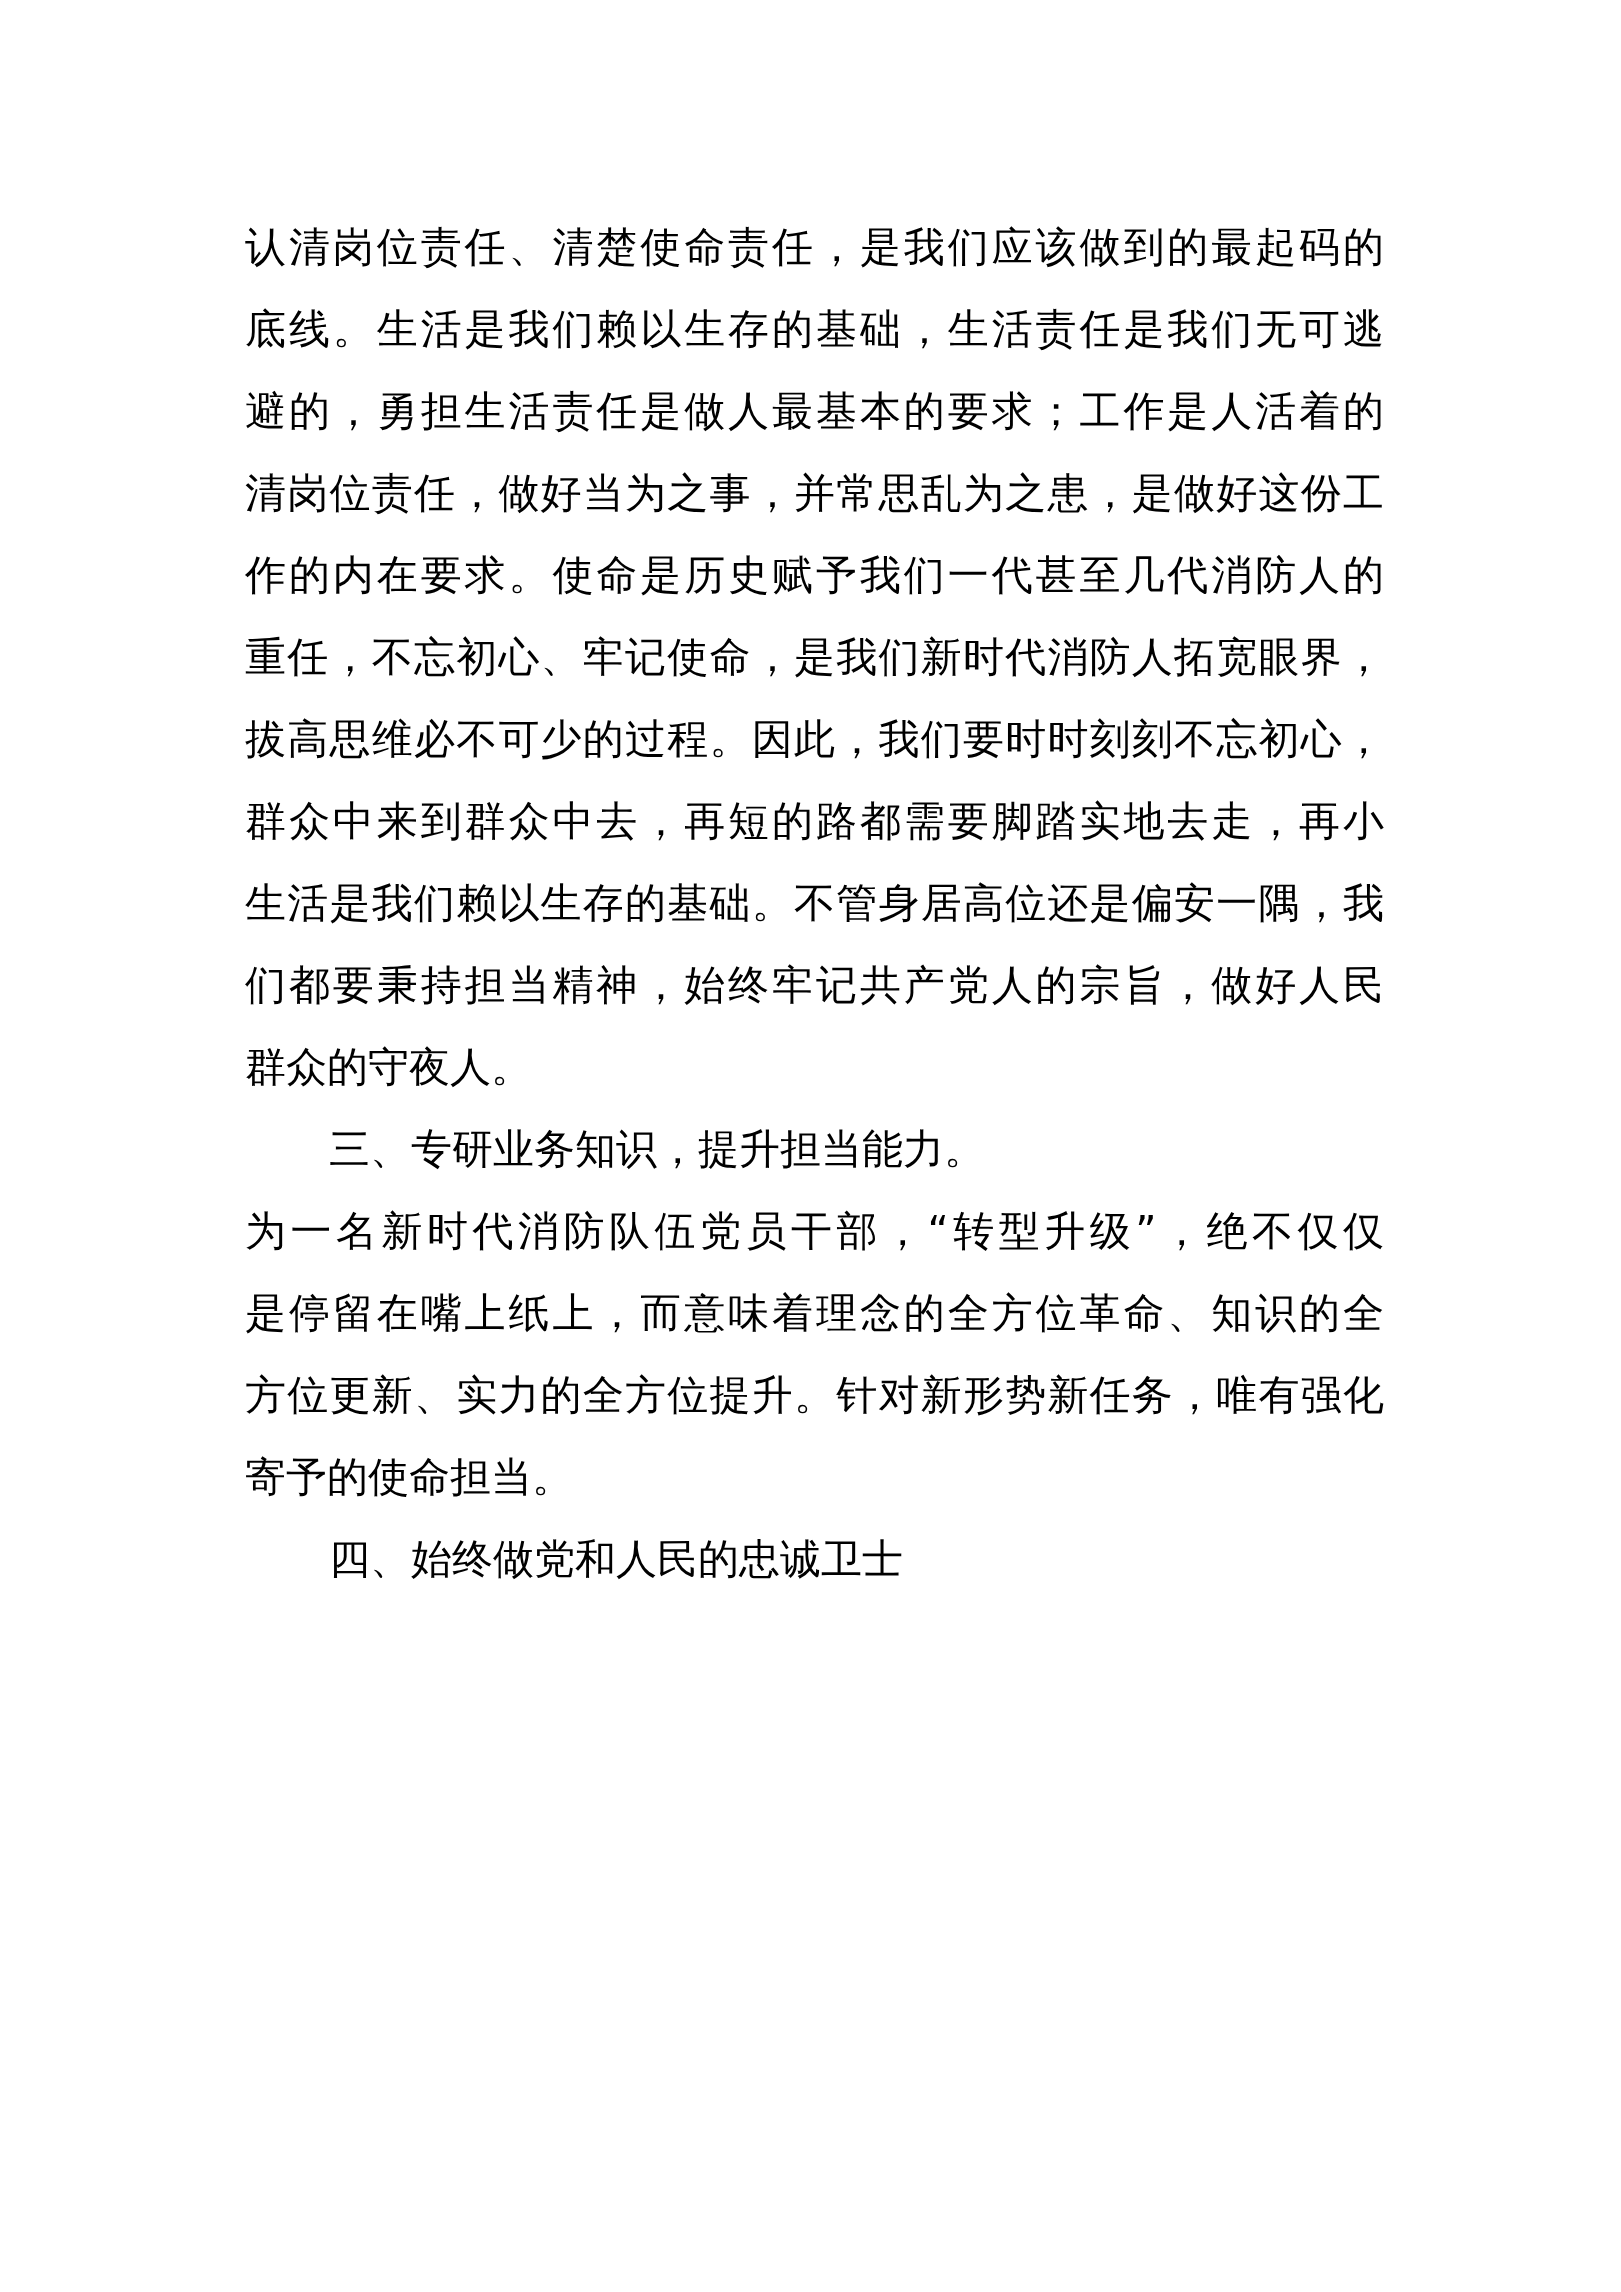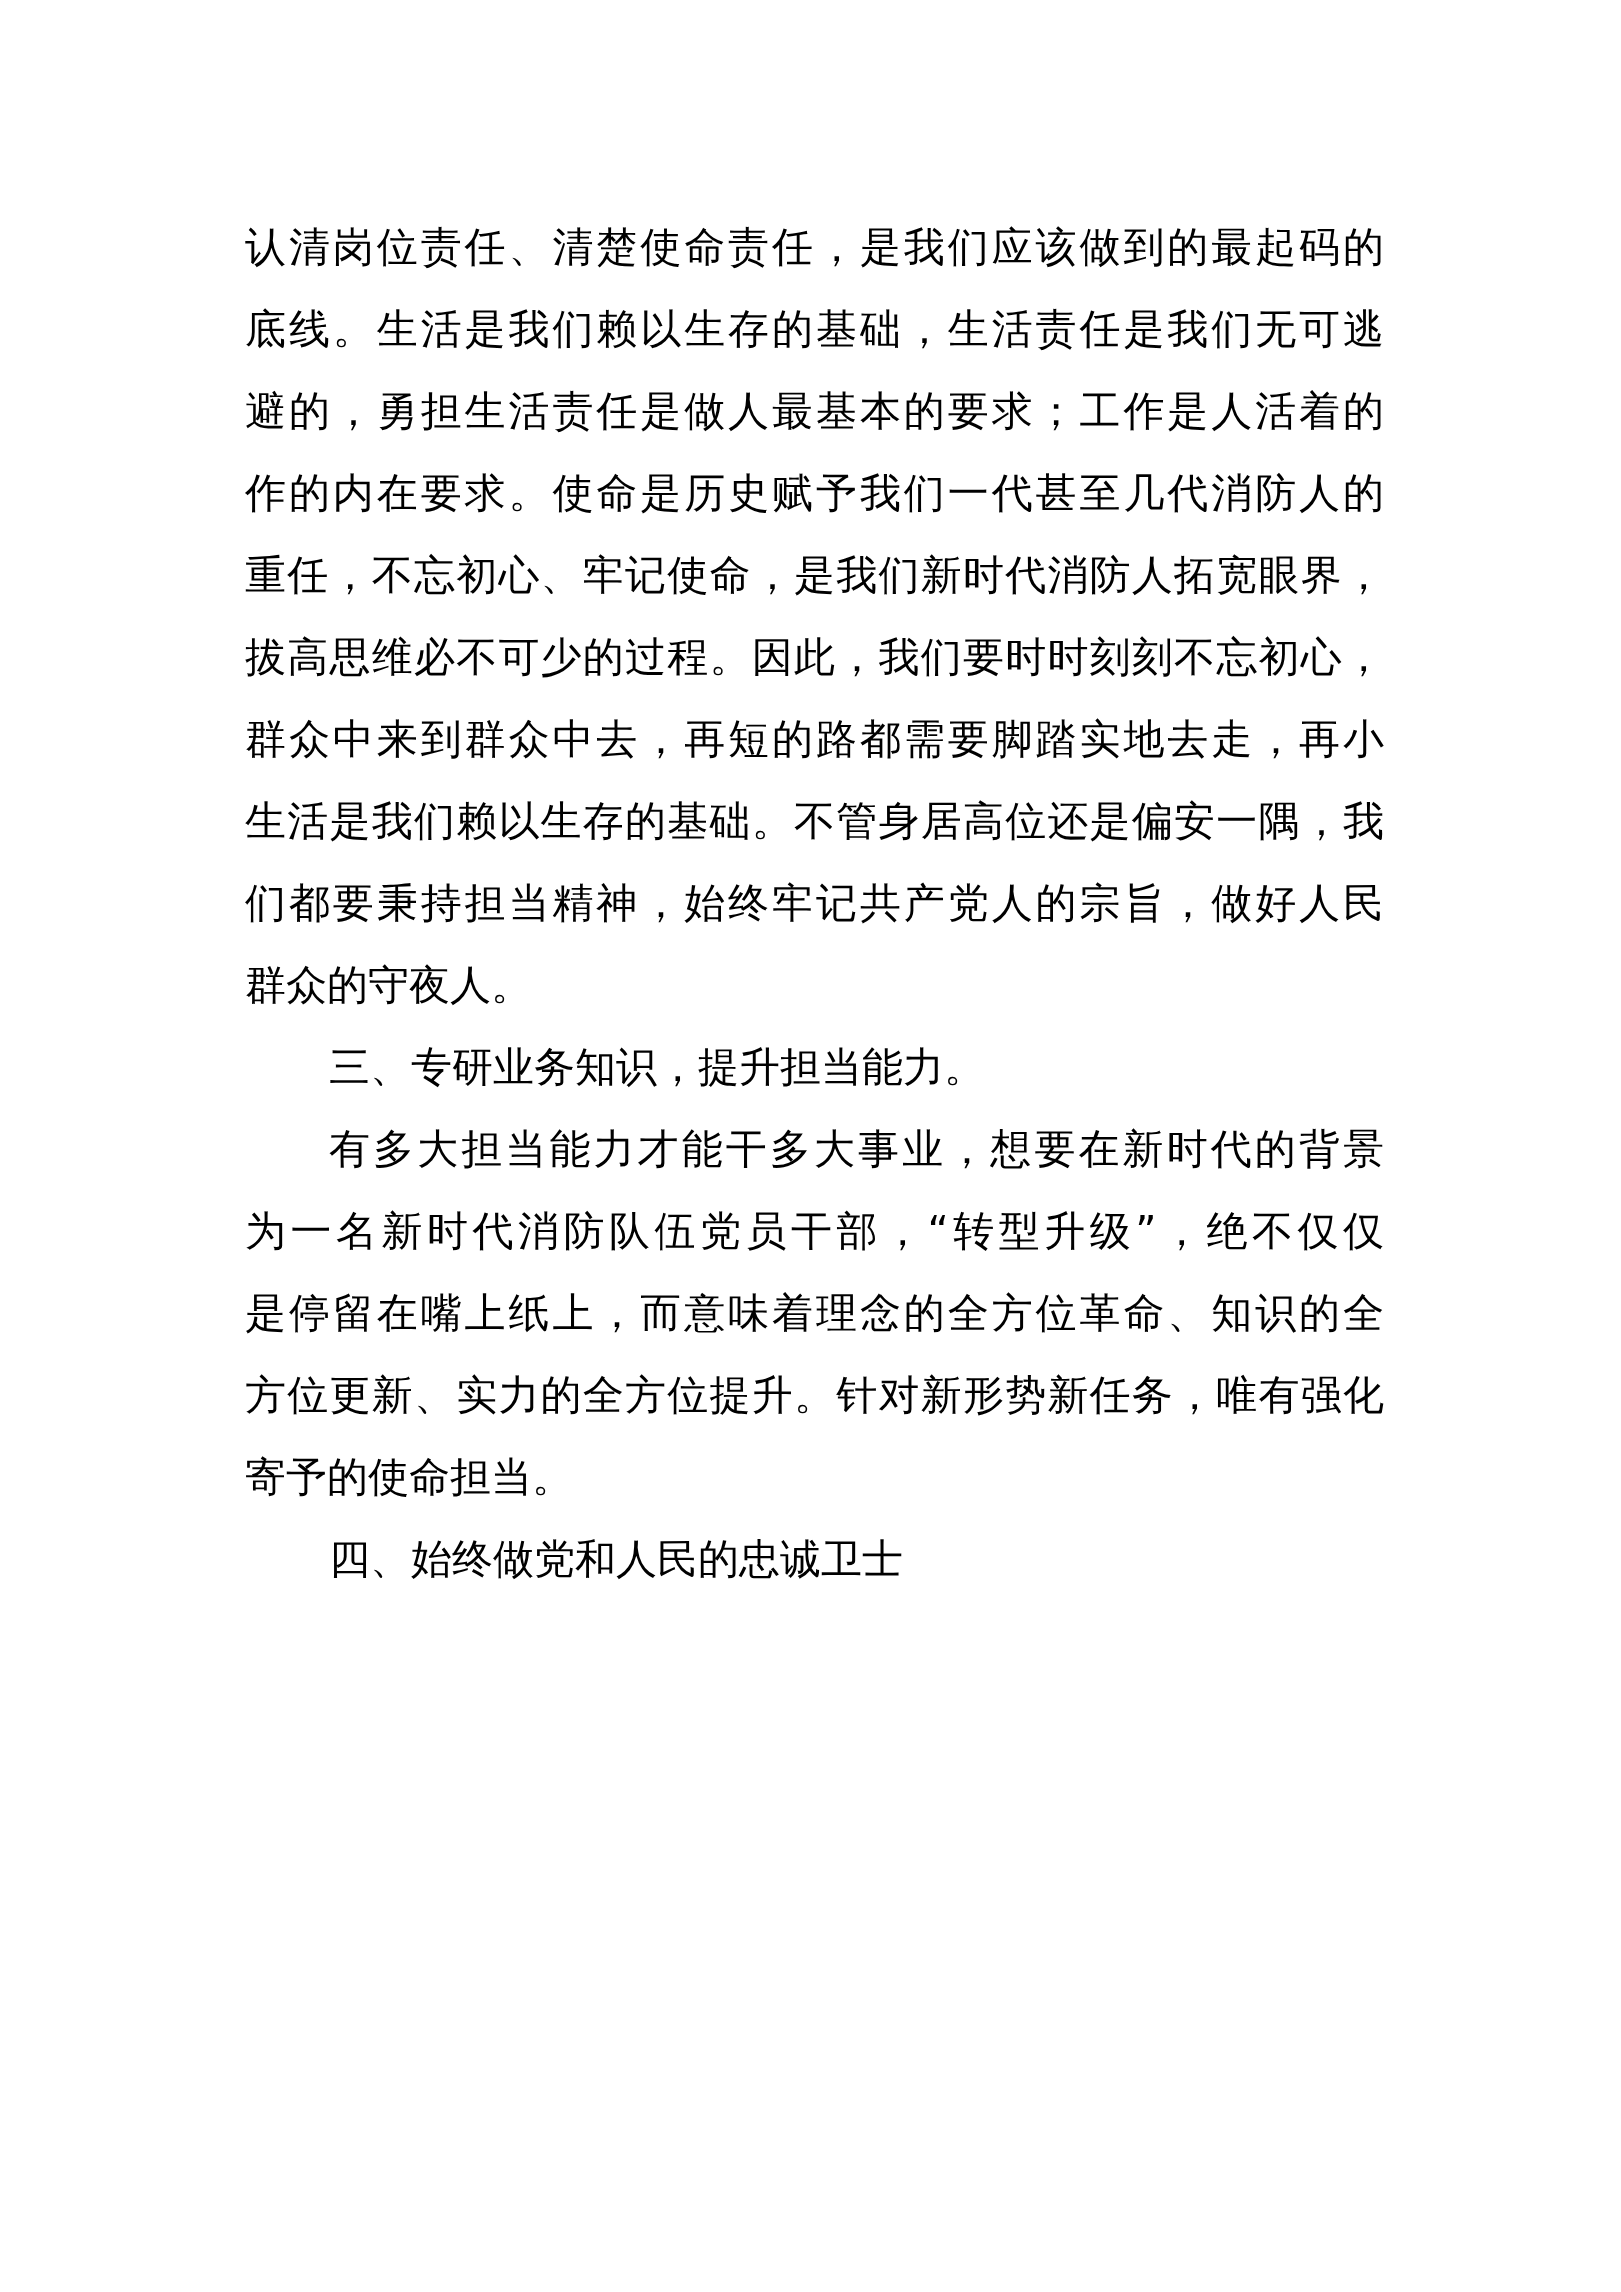--- a/index.html
+++ b/index.html
@@ -40,35 +40,35 @@
 </style>
 </head>
 <body>
 
 <div class="page">
 
   <div>
     <span class="line">认清岗位责任、清楚使命责任，是我们应该做到的最起码的</span>
     <span class="line">底线。生活是我们赖以生存的基础，生活责任是我们无可逃</span>
     <span class="line">避的，勇担生活责任是做人最基本的要求；工作是人活着的</span>
+    <span class="line">清岗位责任，做好当为之事，并常思乱为之患，是做好这份工</span>
     <span class="line">作的内在要求。使命是历史赋予我们一代甚至几代消防人的</span>
     <span class="line">重任，不忘初心、牢记使命，是我们新时代消防人拓宽眼界，</span>
     <span class="line">拔高思维必不可少的过程。因此，我们要时时刻刻不忘初心，</span>
     <span class="line">群众中来到群众中去，再短的路都需要脚踏实地去走，再小</span>
     <span class="line">生活是我们赖以生存的基础。不管身居高位还是偏安一隅，我</span>
     <span class="line">们都要秉持担当精神，始终牢记共产党人的宗旨，做好人民</span>
     <span class="line last">群众的守夜人。</span>
   </div>
 
   <div>
     <span class="line last indent">三、专研业务知识，提升担当能力。</span>
   </div>
 
   <div>
-    <span class="line indent">有多大担当能力才能干多大事业，想要在新时代的背景</span>
     <span class="line">为一名新时代消防队伍党员干部，“转型升级”，绝不仅仅</span>
     <span class="line">是停留在嘴上纸上，而意味着理念的全方位革命、知识的全</span>
     <span class="line">方位更新、实力的全方位提升。针对新形势新任务，唯有强化</span>
     <span class="line last">寄予的使命担当。</span>
   </div>
 
   <div>
     <span class="line last indent">四、始终做党和人民的忠诚卫士</span>
   </div>
 

